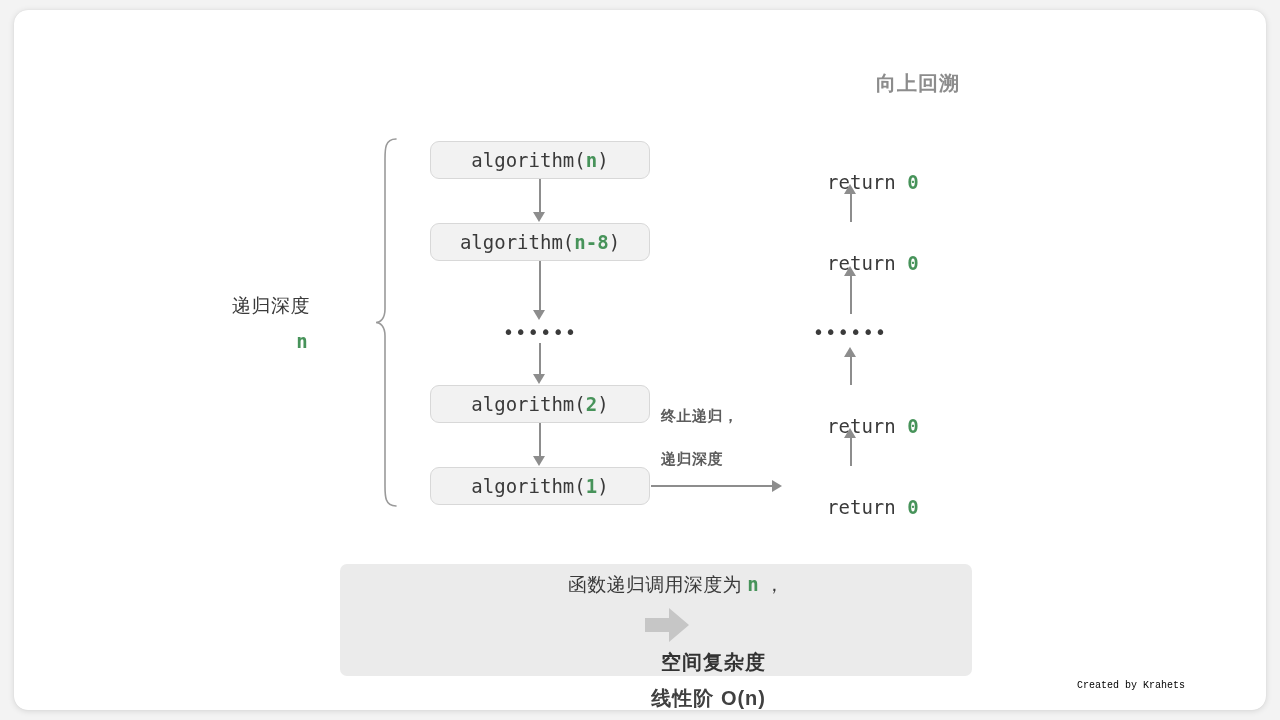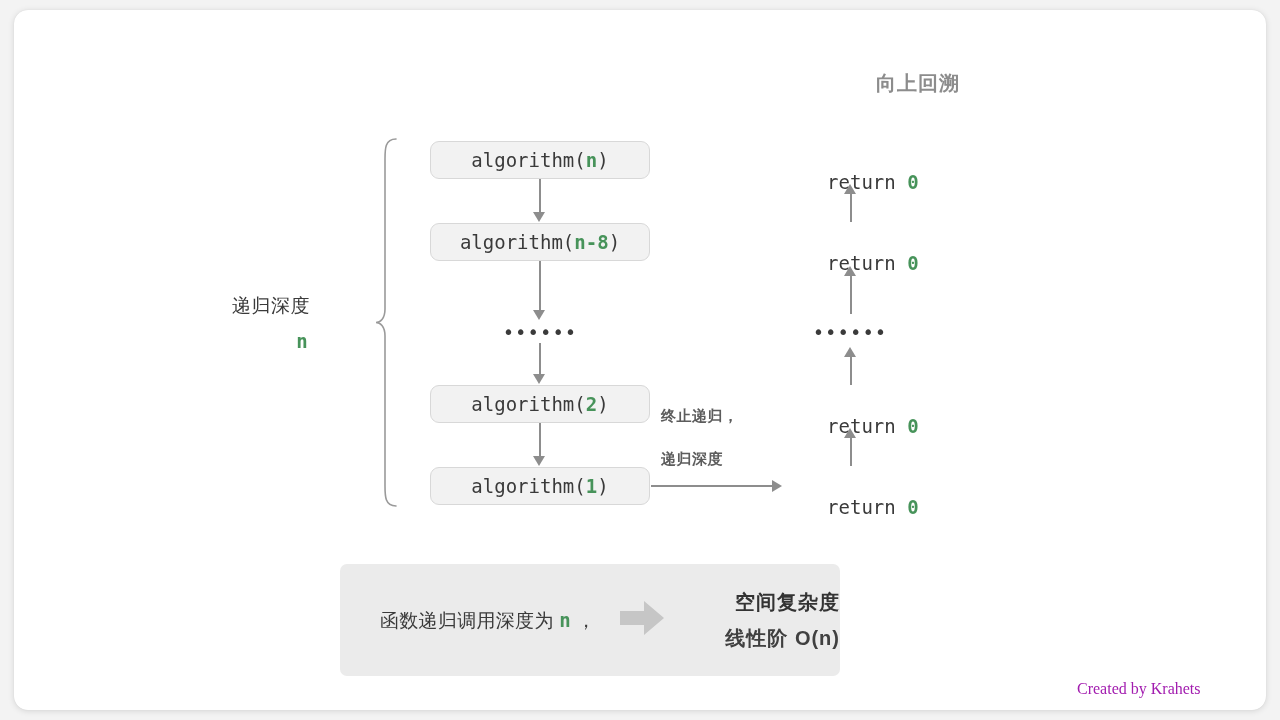--- a/index.html
+++ b/index.html
@@ -155,23 +155,23 @@
   .sum-value {
     font-size: 20px;
     font-weight: bold;
     color: #404040;
     letter-spacing: 1px;
     white-space: nowrap;
     margin-top: 9px;
   }
 
   .credit {
-    font-family: Liberation Serif, serif;
-    font-size: 16px;
-    color: #a21caf;
+    font-family: Liberation Mono, monospace;
+    font-size: 10px;
+    color: #000000;
     white-space: nowrap;
   }
 </style>
 </head>
 <body>
 
 <div id="canvas">
 
   <div class="abs col-header" style="left:726px; top:60px; width:220px;text-align:right;">向上回溯</div>
 
@@ -255,21 +255,21 @@
   <div class="abs" style="left:835.7px; top:428px;">
     <div class="vline" style="height:28px;"></div>
   </div>
 
   <div class="abs hline" style="left:637px; top:474.7px; width:122px;"></div>
   <div class="abs hhead-right" style="left:758px; top:469.5px;"></div>
 
   <div class="abs note" style="left:647px; top:393px;">终止递归，</div>
   <div class="abs note" style="left:647px; top:436px;">递归深度</div>
 
-  <div class="abs" id="summary" style="left:326px; top:554px; width:500px; height:112px;">
+  <div class="abs" id="summary" style="left:326px; top:554px; width:632px; height:112px;flex-direction:column;">
 
     <div style="margin-left:40px;">
       <div class="sum-text"><span>函数递归调用深度为 </span><span class="g">n</span><span> ，</span></div>
     </div>
 
     <div style="margin-left:22px;">
       <svg width="48" height="40" viewBox="0 0 48 40" aria-hidden="true">
         <polygon points="2,13 26,13 26,3 46,20 26,37 26,27 2,27" fill="#c6c6c6"></polygon>
       </svg>
     </div>

